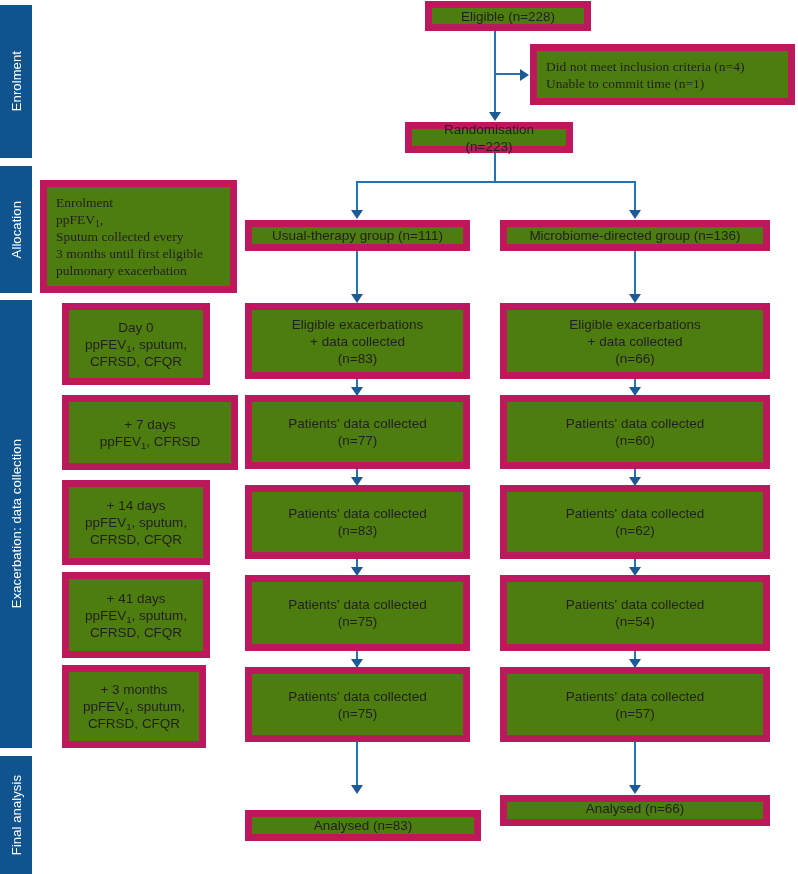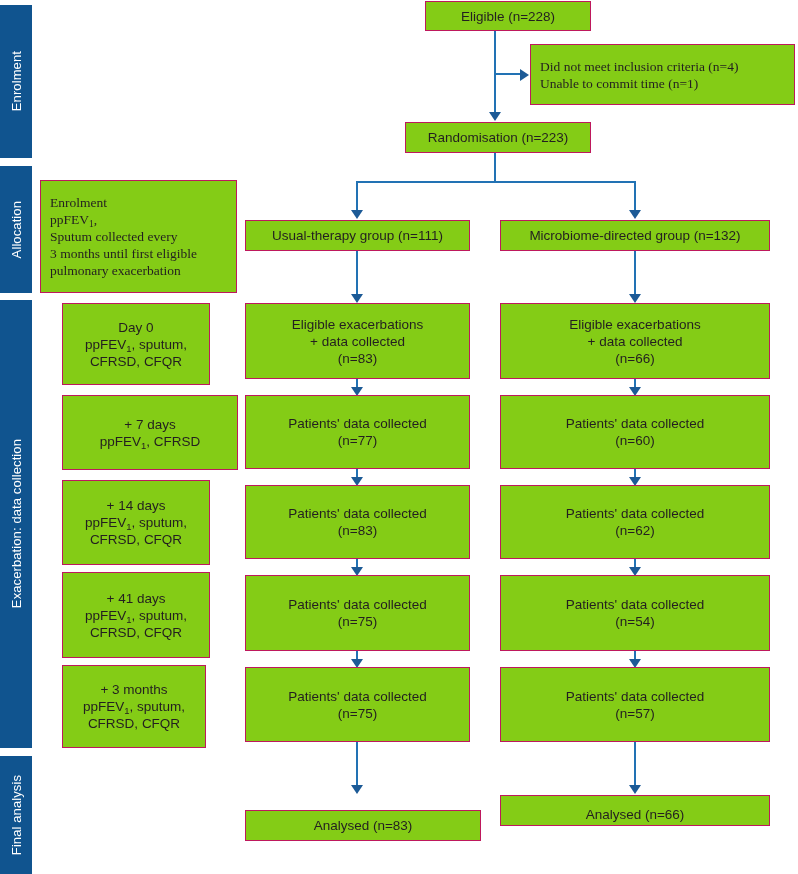--- a/index.html
+++ b/index.html
@@ -10,21 +10,21 @@
 
   
   .stage-bar{position:absolute;left:0;width:32px;background:#10548F;
              display:flex;align-items:center;justify-content:center;}
   .stage-bar span{
         writing-mode:vertical-rl;transform:rotate(180deg);
         color:#ffffff;font-size:13px;letter-spacing:.1px;white-space:nowrap;}
 
   
   .node{position:absolute;box-sizing:border-box;
-        background:#84cc16;border:1px solid #be185d;
+        background:#4d7c0f;border:7px solid #be185d;
         display:flex;align-items:center;justify-content:center;
         text-align:center;font-size:13.5px;line-height:17px;color:#231f20;
         padding:2px 12px;}
   .node.left-align{justify-content:flex-start;text-align:left;padding-left:9px;font-family:Liberation Serif, serif;}
   .node .txt{display:block;width:100%;}
   .node .ln{display:block;white-space:nowrap;}
 
   sub{font-size:9.5px;line-height:0;vertical-align:baseline;position:relative;top:3px;}
 
   
@@ -68,21 +68,21 @@
   <div class="hline" style="left:494px;top:73px;width:28px;"></div>
   <div class="arrow-right" style="left:520px;top:69px;"></div>
 
   <div class="node left-align" style="left:530px;top:44px;width:265px;height:61px;">
     <span class="txt">
       <span class="ln">Did not meet inclusion criteria (n=4)</span>
       <span class="ln">Unable to commit time (n=1)</span>
     </span>
   </div>
 
-  <div class="node" style="left:405px;top:122px;width:186px;height:31px;text-align:center;">
+  <div class="node" style="left:405px;top:122px;width:168px;height:31px;text-align:center;">
     <span class="txt">Randomisation (n=223)</span>
   </div>
 
   <div class="vline" style="left:494px;top:153px;height:29px;"></div>
   <div class="hline" style="left:356px;top:181px;width:280px;"></div>
   <div class="vline" style="left:356px;top:181px;height:31px;"></div>
   <div class="arrow-down" style="left:351px;top:210px;"></div>
   <div class="vline" style="left:634px;top:181px;height:31px;"></div>
   <div class="arrow-down" style="left:629px;top:210px;"></div>
 
@@ -93,21 +93,21 @@
       <span class="ln">Sputum collected every</span>
       <span class="ln">3 months until first eligible</span>
       <span class="ln">pulmonary exacerbation</span>
     </span>
   </div>
 
   <div class="node" style="left:245px;top:220px;width:225px;height:31px;text-align:center;">
     <span class="txt">Usual-therapy group (n=111)</span>
   </div>
   <div class="node" style="left:500px;top:220px;width:270px;height:31px;">
-    <span class="txt">Microbiome-directed group (n=132)</span>
+    <span class="txt">Microbiome-directed group (n=136)</span>
   </div>
 
   <div class="vline" style="left:356px;top:251px;height:44px;"></div>
   <div class="arrow-down" style="left:351px;top:294px;"></div>
   <div class="vline" style="left:634px;top:251px;height:44px;"></div>
   <div class="arrow-down" style="left:629px;top:294px;"></div>
 
   <div class="node" style="left:62px;top:303px;width:148px;height:82px;">
     <span class="txt">
       <span class="ln">Day 0</span>

